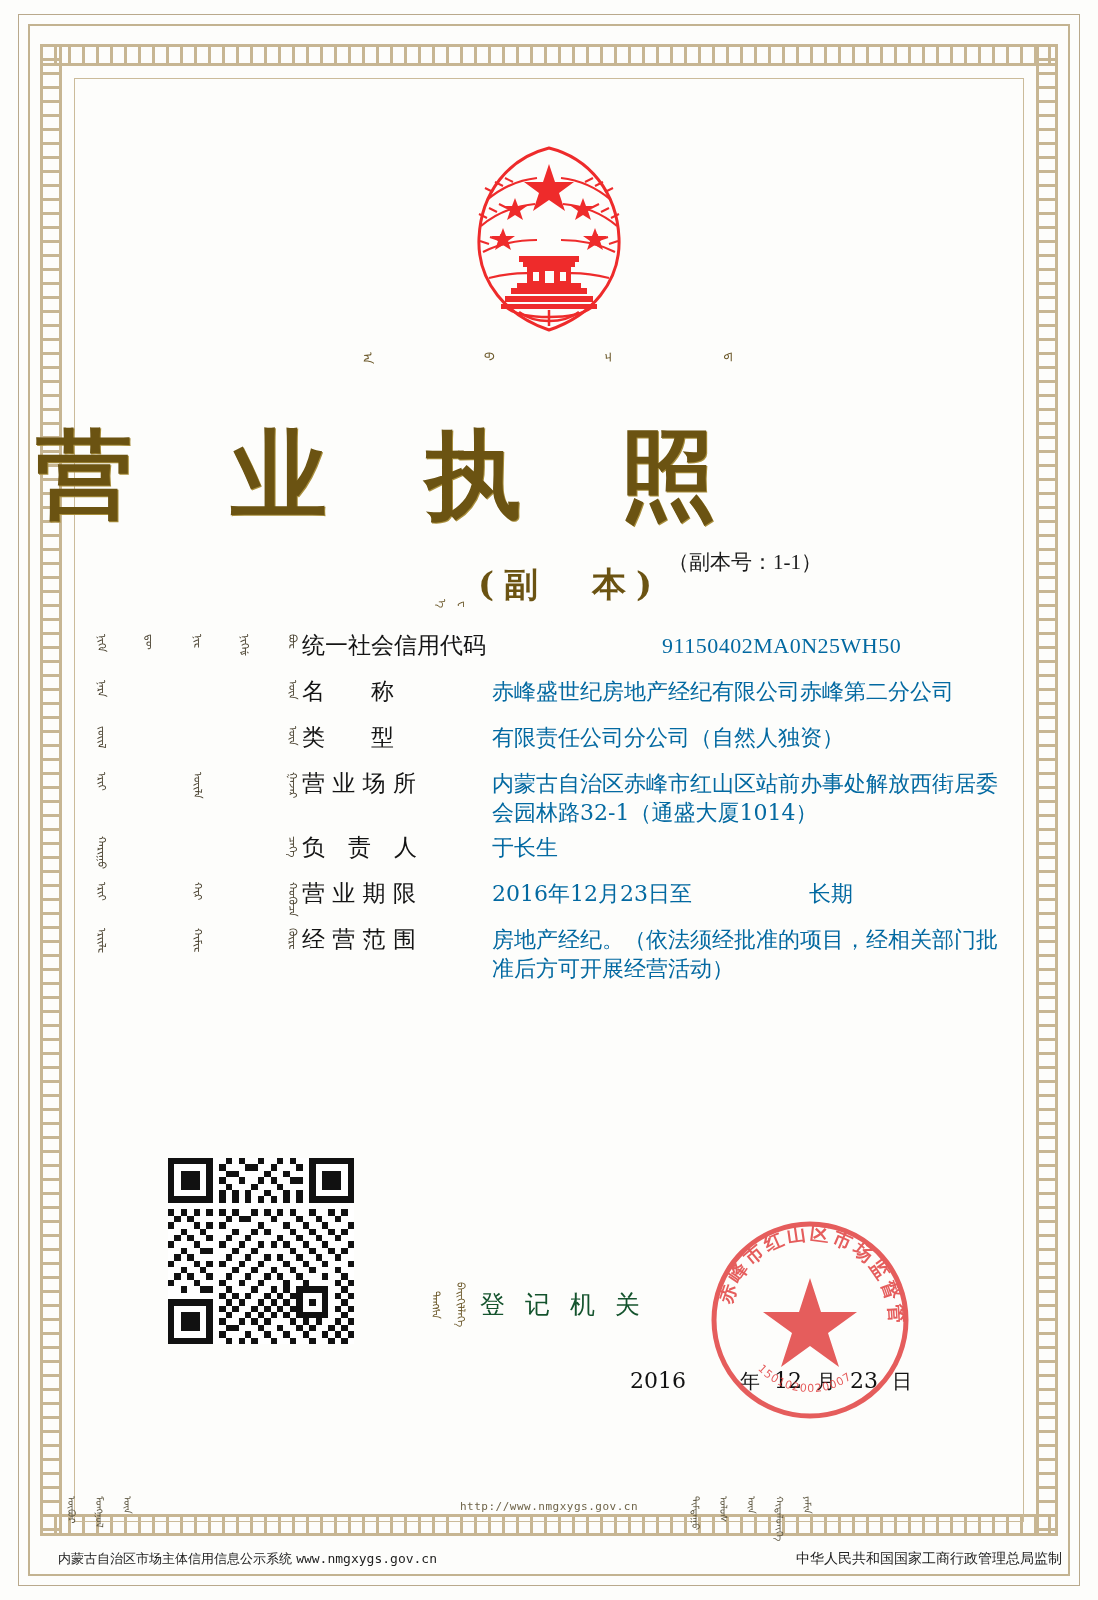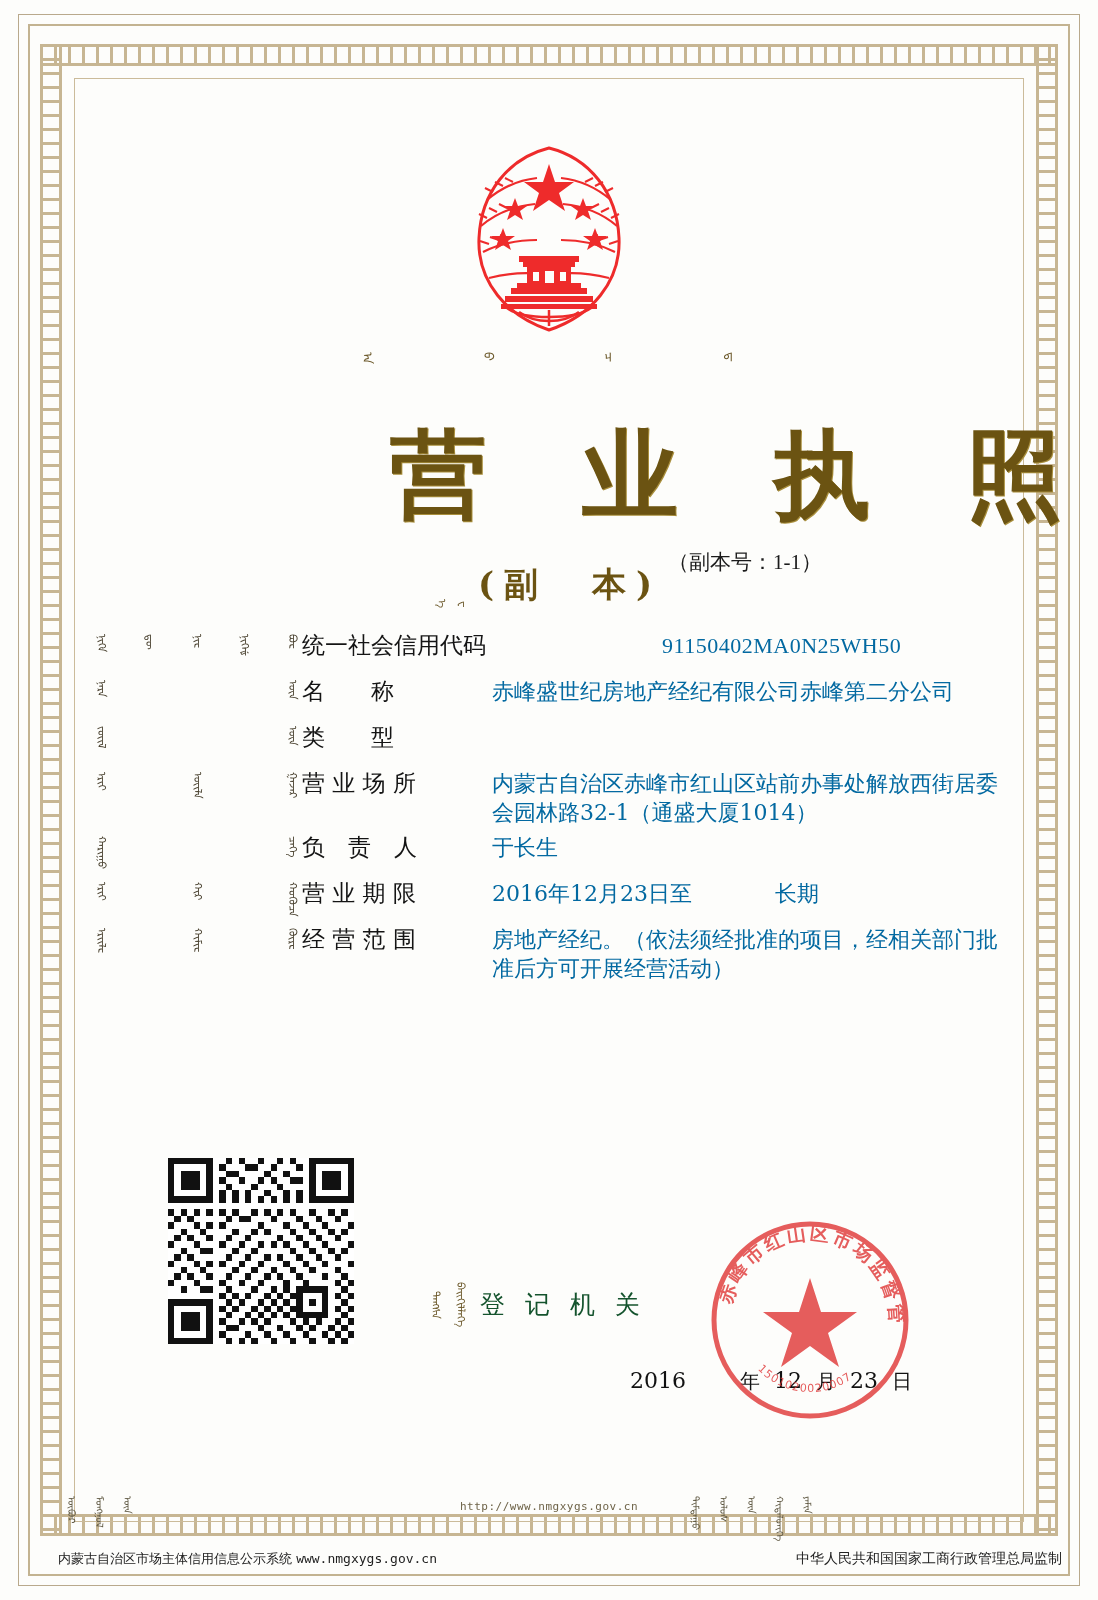--- a/index.html
+++ b/index.html
@@ -105,22 +105,22 @@
     color: #6d5a2c;
     line-height: 1;
     white-space: nowrap;
   }
   .mongol.small { font-size: 11px; }
 
   .main-title {
     position: absolute;
     top: 412px;
     left: 0; right: 0;
-    text-align: right;
-    font-family: Liberation Serif, serif;
+    text-align: left;
+    font-family: Liberation Sans, sans-serif;
     font-weight: bold;
     font-size: 96px;
     letter-spacing: 36px;
     color: #6b5312;
     text-shadow: 1px 1px 0 #a98f3d;
     padding-left: 36px;
   }
 
   .copy-no {
     position: absolute;
@@ -198,21 +198,21 @@
   }
   .row .value.code {
     font-family: "Liberation Serif", serif;
     letter-spacing: 0.5px;
   }
   .row.tall { min-height: 64px; }
 
   .row-uscc .value { padding-left: 168px; }
   .long-term {
     display: inline-block;
-    margin-left: 76px;
+    margin-left: 110px;
     text-align: right;
   }
 
   
   .qr {
     position: absolute;
     left: 168px;
     top: 1158px;
     width: 186px;
     height: 186px;
@@ -414,20 +414,21 @@
       <div class="label">名　　称</div>
       <div class="value">赤峰盛世纪房地产经纪有限公司赤峰第二分公司</div>
     </div>
 
     <div class="row">
       <div class="mg">
         <span>ᠵᠦᠢᠯ</span>
         <span>ᠦᠨ</span>
       </div>
       <div class="label">类　　型</div>
+      <div class="value">有限责任公司分公司（自然人独资）</div>
     </div>
 
     <div class="row tall">
       <div class="mg">
         <span>ᠡᠷᢈᠢ</span>
         <span>ᠦᠢᠯᠡ</span>
         <span>ᠭᠠᠵᠠᠷ</span>
       </div>
       <div class="label">营 业 场 所</div>
       <div class="value">内蒙古自治区赤峰市红山区站前办事处解放西街居委会园林路32-1（通盛大厦1014）</div>

